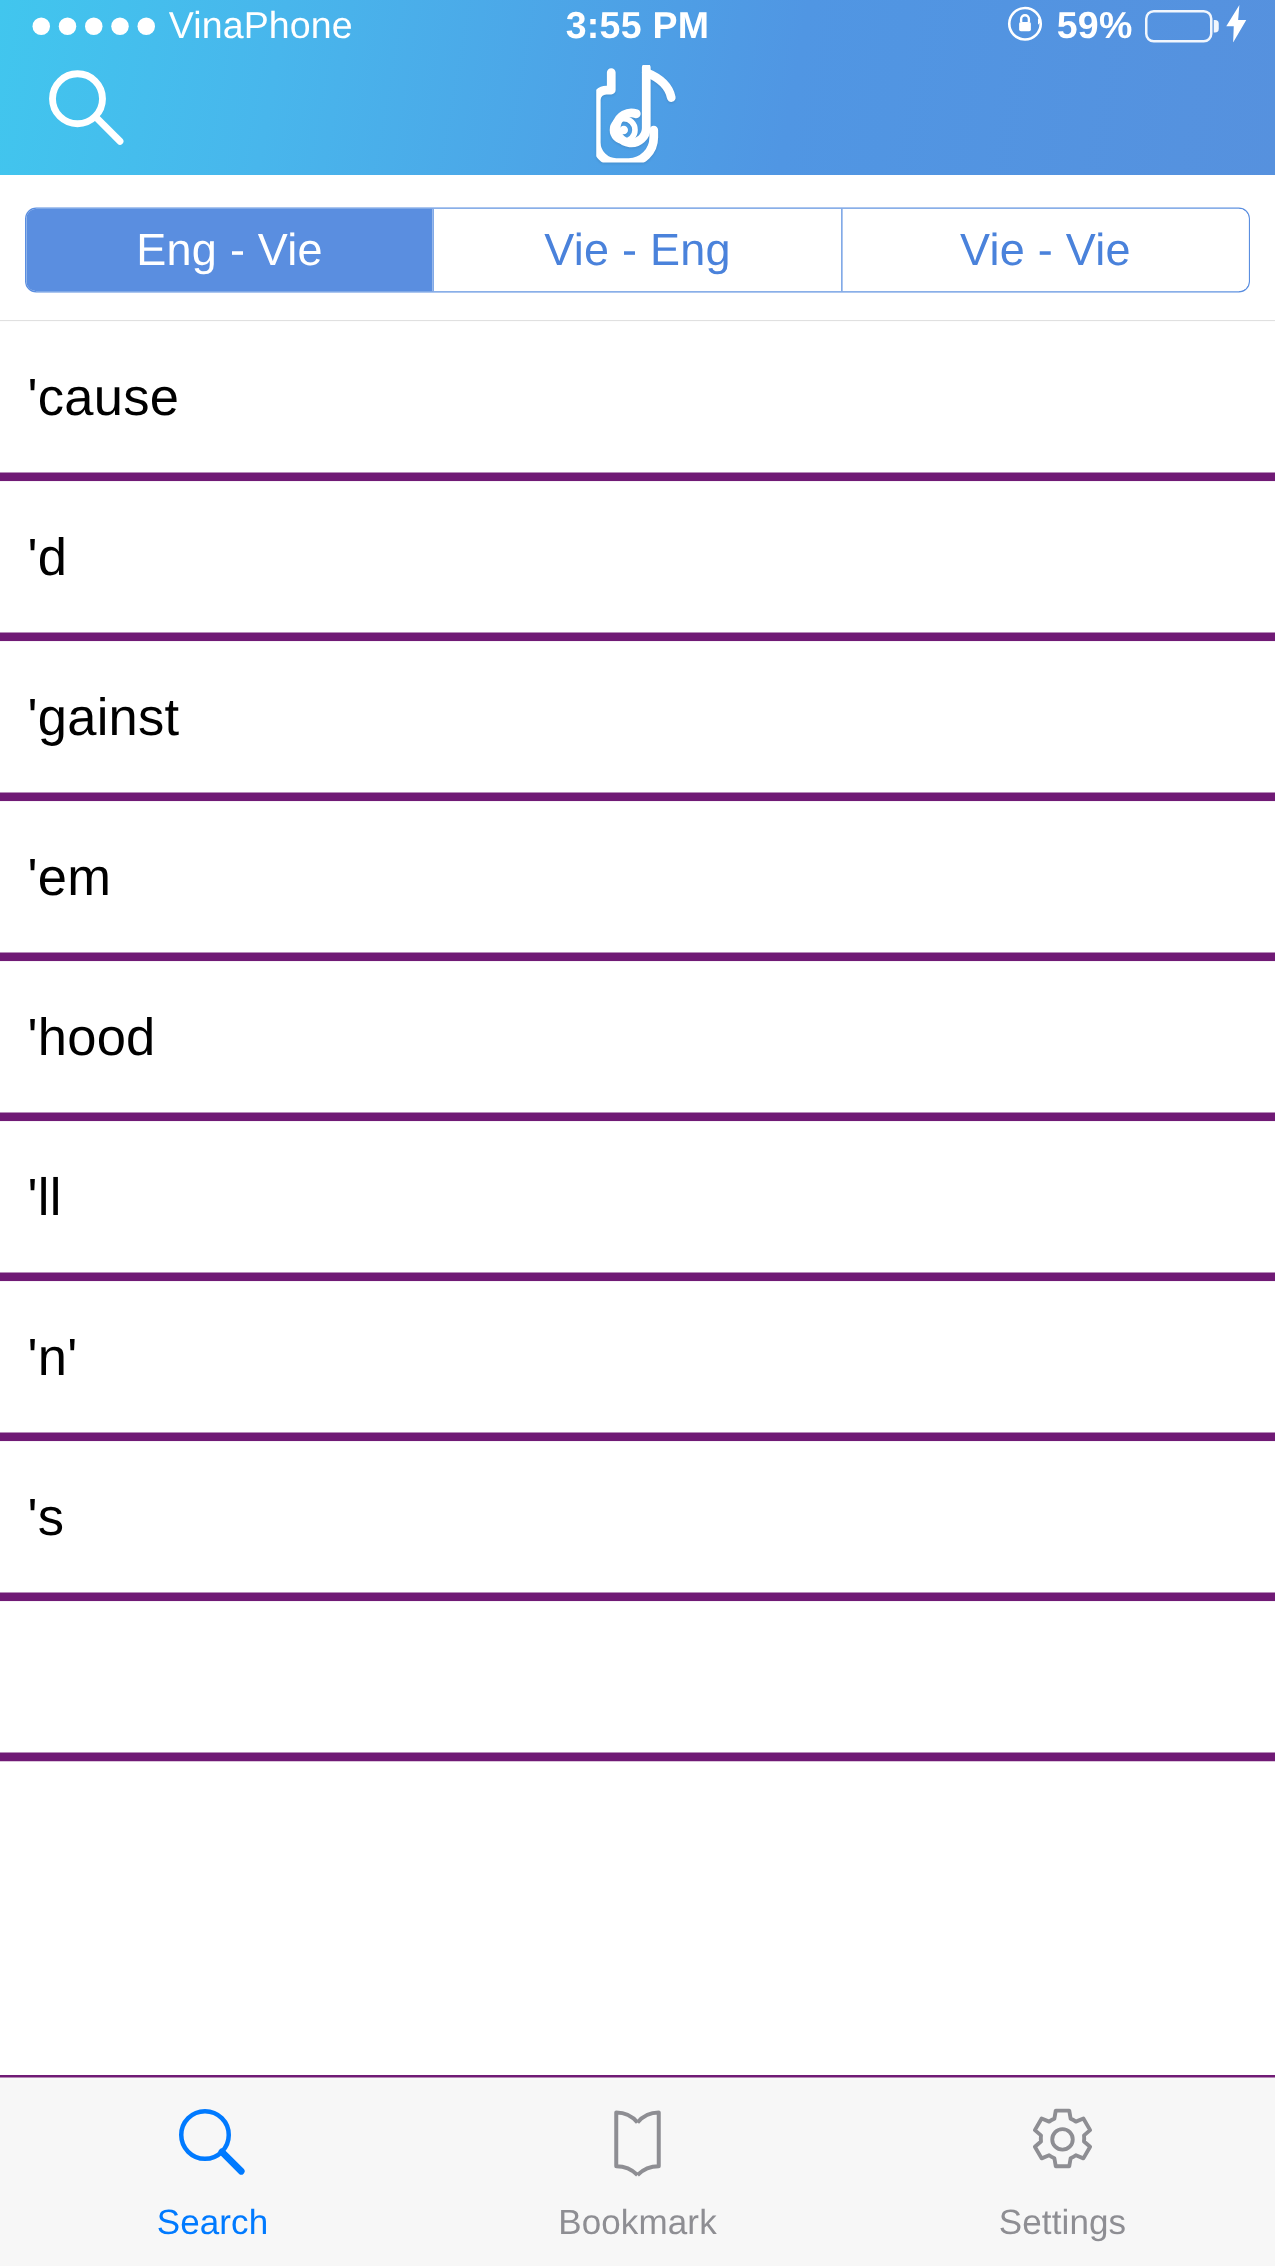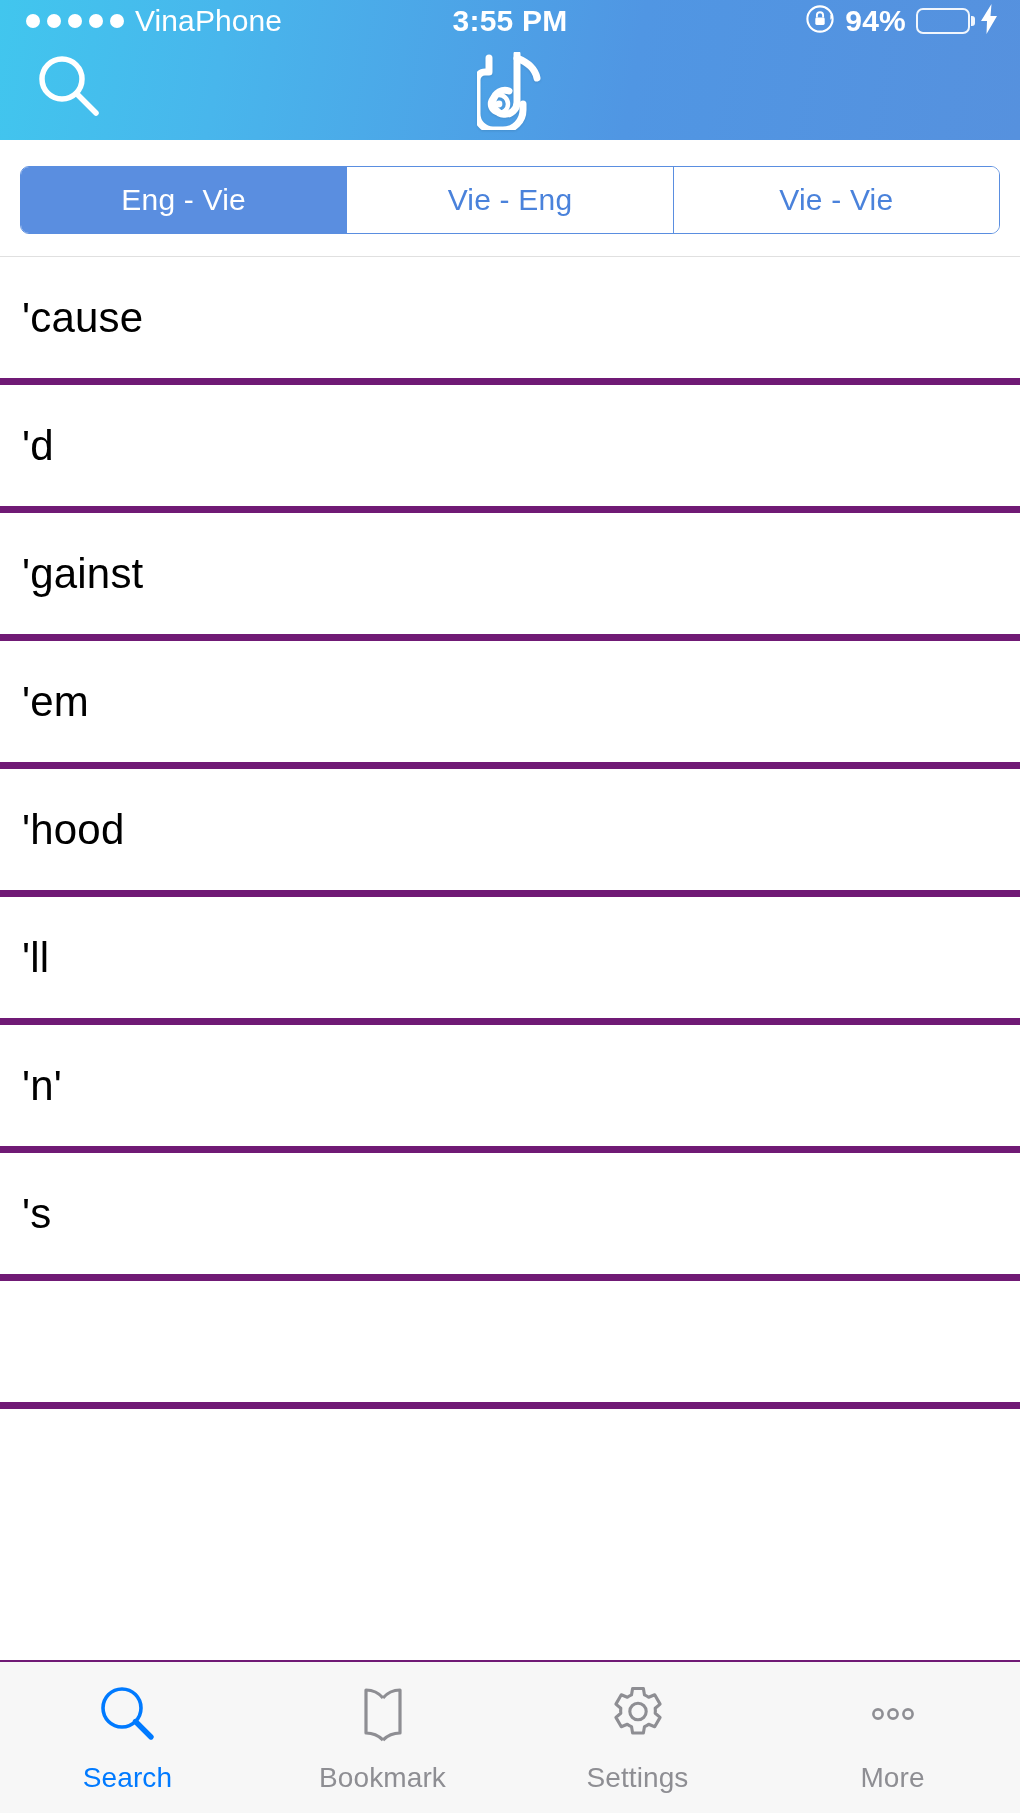--- a/index.html
+++ b/index.html
@@ -162,21 +162,21 @@
     border: 1.6px solid #5a8ee0;
     border-radius: 9px;
     overflow: hidden;
   }
 
   .segment {
     flex: 1 1 0;
     display: flex;
     align-items: center;
     justify-content: center;
-    font-size: 30px;
+    font-size: 36px;
     color: #4a82db;
     background: #ffffff;
     border-left: 1.6px solid #5a8ee0;
     letter-spacing: 0.2px;
     white-space: nowrap;
     text-align: right;
   }
   .segment:first-child { border-left: none; }
   .segment.selected {
     background: #5a8ee0;
@@ -268,21 +268,21 @@
 
       <div class="status-right">
         <span>
           <svg width="30" height="30" viewBox="0 0 30 30">
             <circle cx="15" cy="15" r="12.6" fill="none" stroke="#ffffff" stroke-width="2.1"></circle>
             <rect x="10.3" y="13.6" width="9.4" height="7.4" rx="1.4" fill="#ffffff"></rect>
             <path d="M11.9 13.6v-2.3a3.1 3.1 0 0 1 6.2 0v2.3" fill="none" stroke="#ffffff" stroke-width="1.9"></path>
             <path d="M25.4 10.6l2.6 2.6-2.6 2.6z" fill="#ffffff"></path>
           </svg>
         </span>
-        <span class="battery-pct">94%</span>
+        <span class="battery-pct">59%</span>
         <span class="battery">
           <span class="battery-fill" style="width: 94%; background: rgb(76, 211, 100);"></span>
         </span>
         <span>
           <svg width="18" height="30" viewBox="0 0 18 30">
             <path d="M11.5 0L1 17h6L6.5 30L17 12h-6.5z" fill="#ffffff"></path>
           </svg>
         </span>
       </div>
     </div>
@@ -371,25 +371,15 @@
     <div class="tab">
       <span class="tab-icon">
         <svg width="62" height="62" viewBox="0 0 62 62">
           <path d="M25.6 5.5 h10.8 l1.1 6.4 a20 20 0 0 1 4.2 2.4 l6-2.5 l5.4 9.3 l-4.9 4.2 a20 20 0 0 1 0 4.9 l4.9 4.2 l-5.4 9.3 l-6-2.5 a20 20 0 0 1 -4.2 2.4 l-1.1 6.4 h-10.8 l-1.1-6.4 a20 20 0 0 1 -4.2-2.4 l-6 2.5 l-5.4-9.3 l4.9-4.2 a20 20 0 0 1 0-4.9 l-4.9-4.2 l5.4-9.3 l6 2.5 a20 20 0 0 1 4.2-2.4 z" fill="none" stroke="#8e8e93" stroke-width="3.1" stroke-linejoin="round"></path>
           <circle cx="31" cy="28.5" r="8.2" fill="none" stroke="#8e8e93" stroke-width="3.1"></circle>
         </svg>
       </span>
       <span class="tab-label">Settings</span>
     </div>
 
-    <div class="tab">
-      <span class="tab-icon">
-        <svg width="62" height="62" viewBox="0 0 62 62">
-          <circle cx="16" cy="31" r="4.6" fill="none" stroke="#8e8e93" stroke-width="2.6"></circle>
-          <circle cx="31" cy="31" r="4.6" fill="none" stroke="#8e8e93" stroke-width="2.6"></circle>
-          <circle cx="46" cy="31" r="4.6" fill="none" stroke="#8e8e93" stroke-width="2.6"></circle>
-        </svg>
-      </span>
-      <span class="tab-label">More</span>
-    </div>
   </div>
 
 </div>
 
 </body></html>

